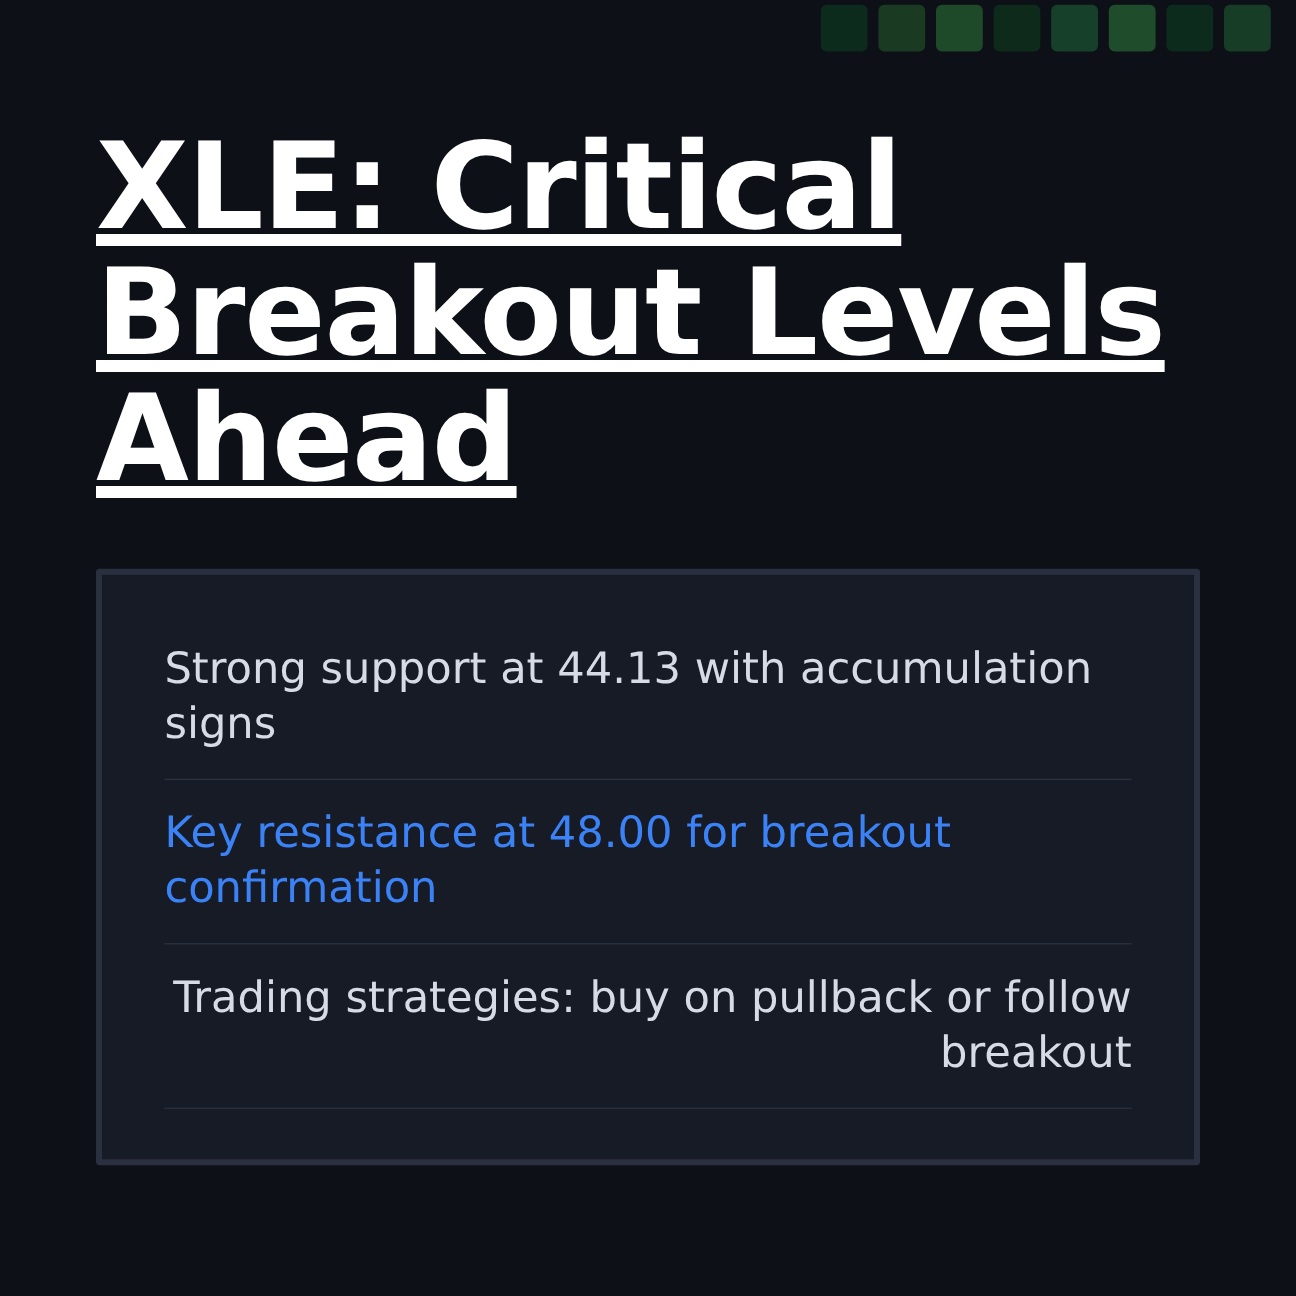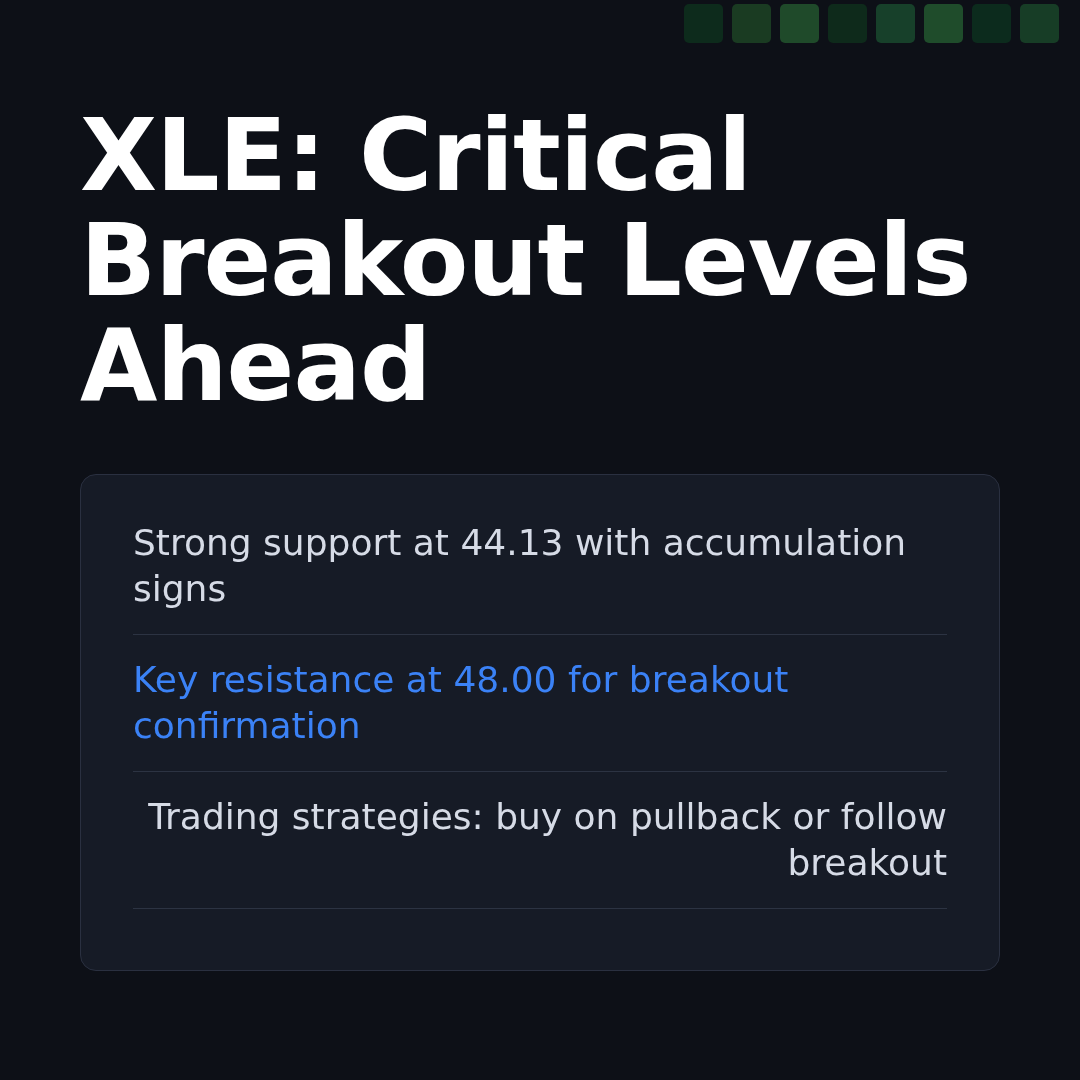--- a/index.html
+++ b/index.html
@@ -35,34 +35,35 @@
     top: 103px;
     left: 80px;
     width: 900px;
     margin: 0;
     font-family: "DejaVu Sans", sans-serif;
     font-weight: 700;
     font-size: 100px;
     line-height: 105px;
     letter-spacing: -1px;
     color: #ffffff;
+    text-decoration: underline;
   }
 
   
   #insight-card {
     position: absolute;
     left: 80px;
     top: 474px;
     width: 920px;
     height: 497px;
     box-sizing: border-box;
     background: #161b26;
-    border: 1px solid #ef4444;
-    border-radius: 16px;
-    padding: 0 52px;
+    border: 5px solid #ef4444;
+    border-radius: 3px;
+    padding: 11px 52px;
   }
   #insight-list {
     list-style: none;
     margin: 0;
     padding: 0;
     padding-top: 45px;
   }
   .insight-item {
     font-family: "DejaVu Sans", sans-serif;
     font-weight: 400;

